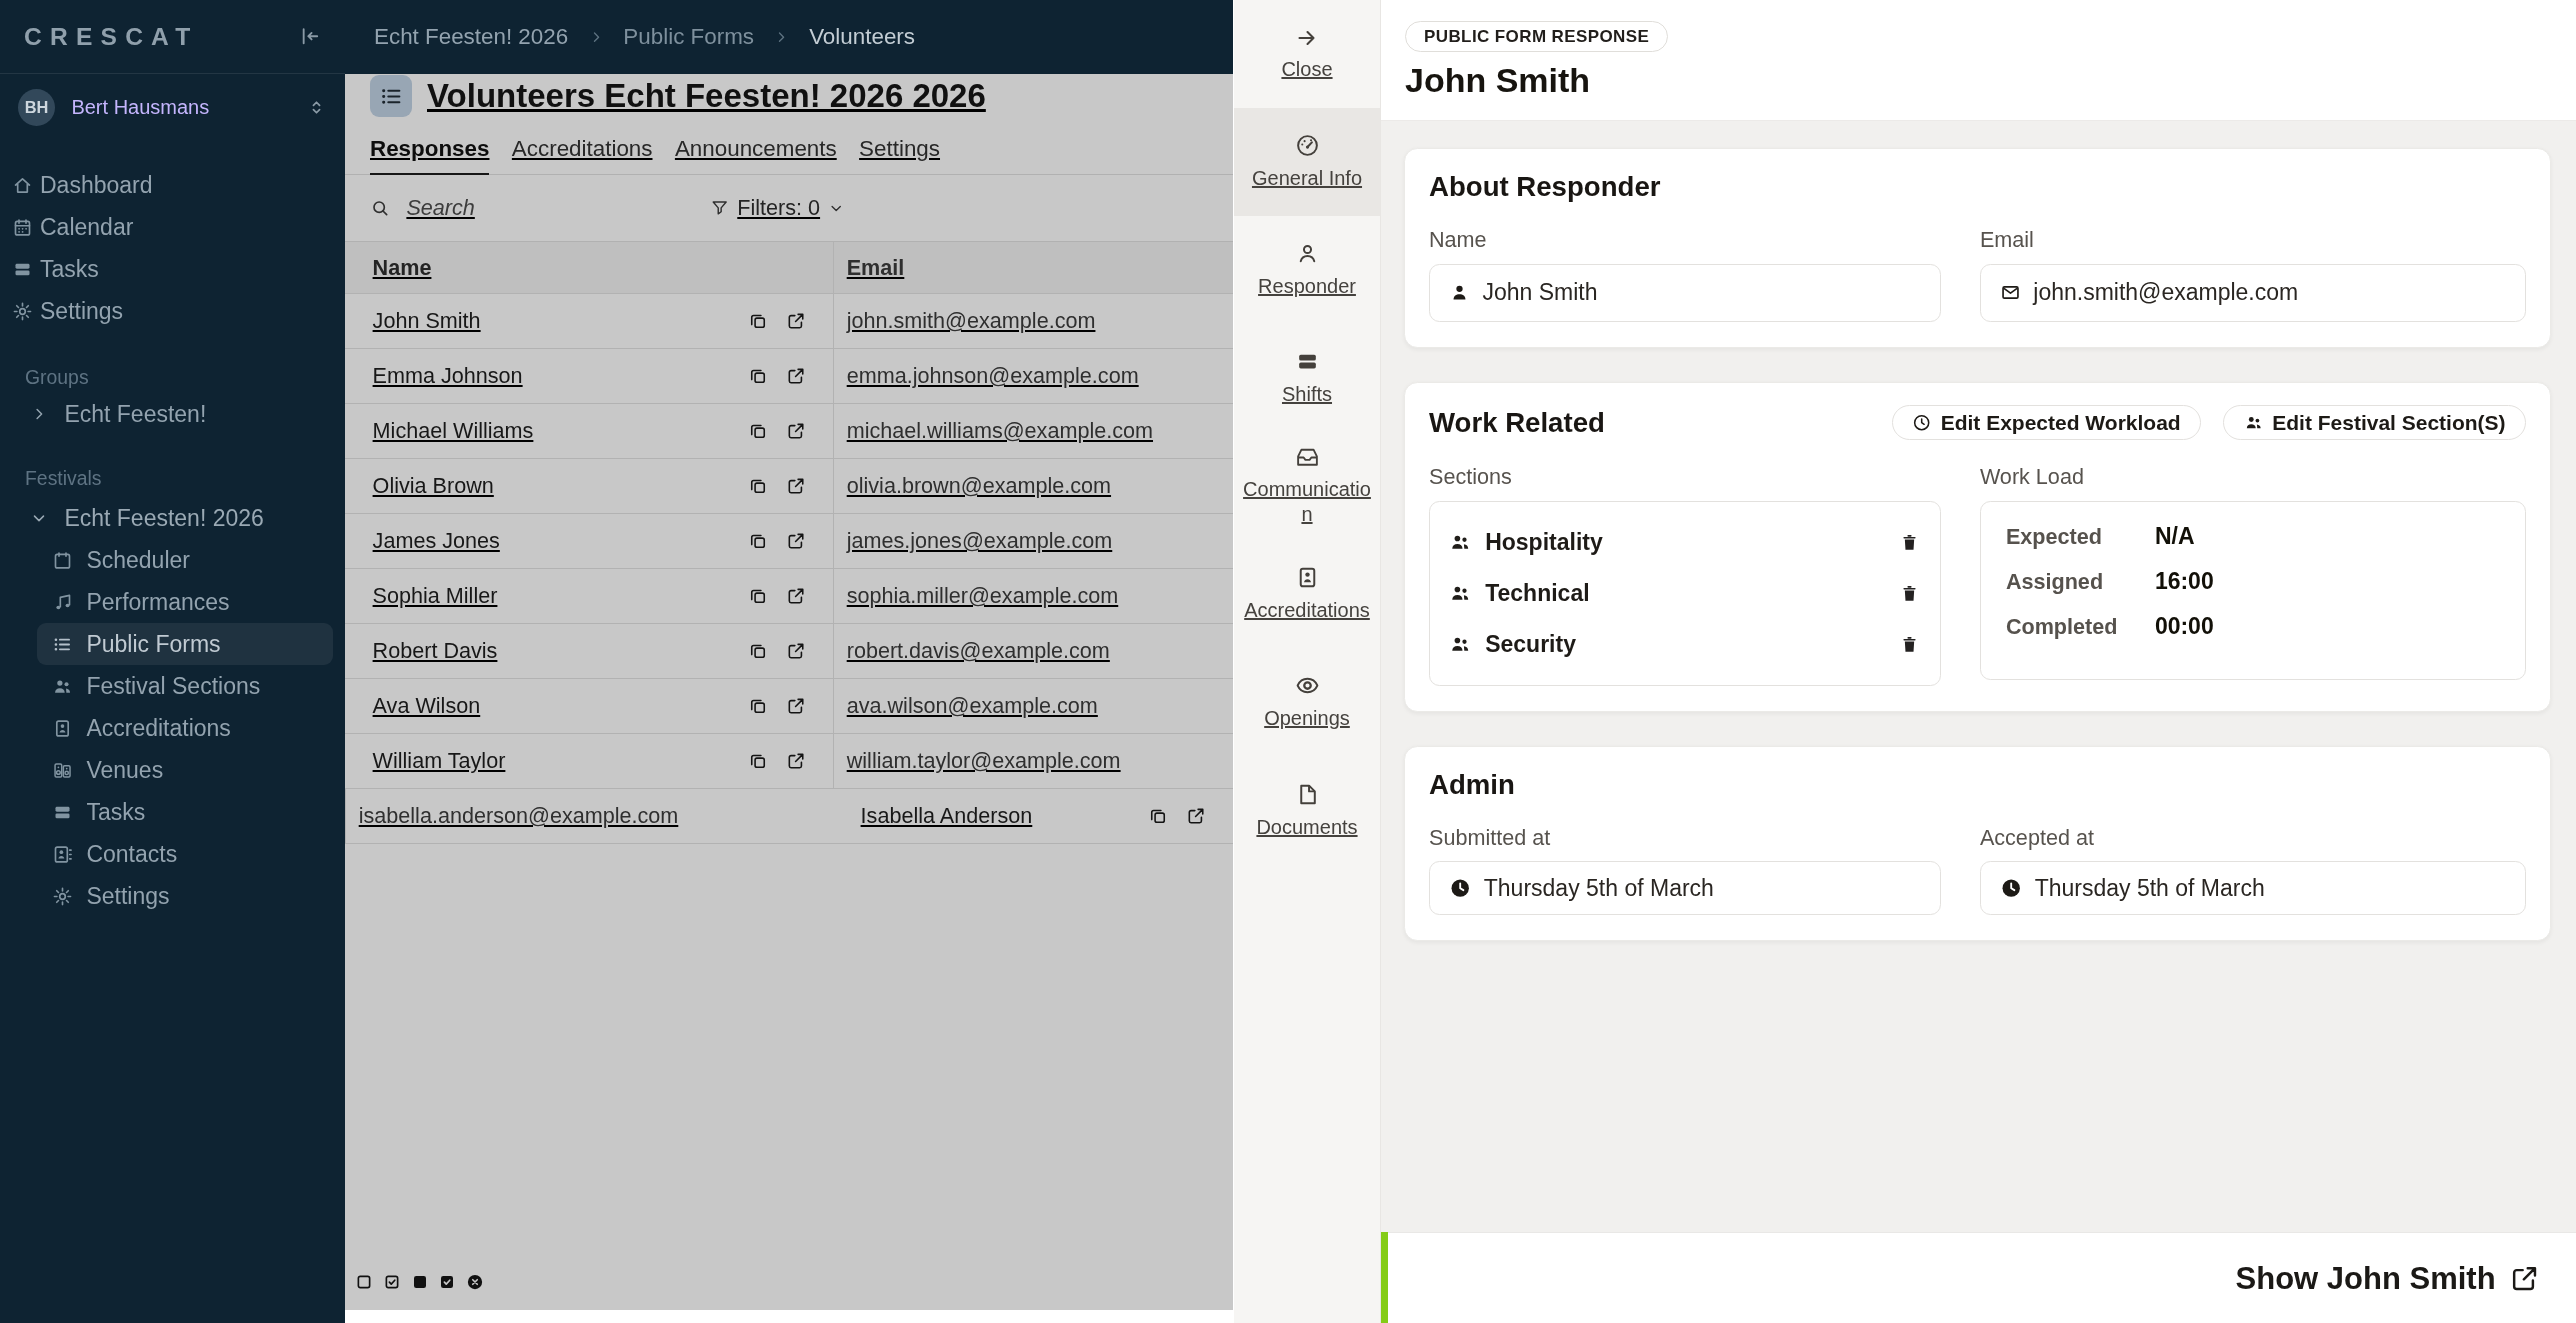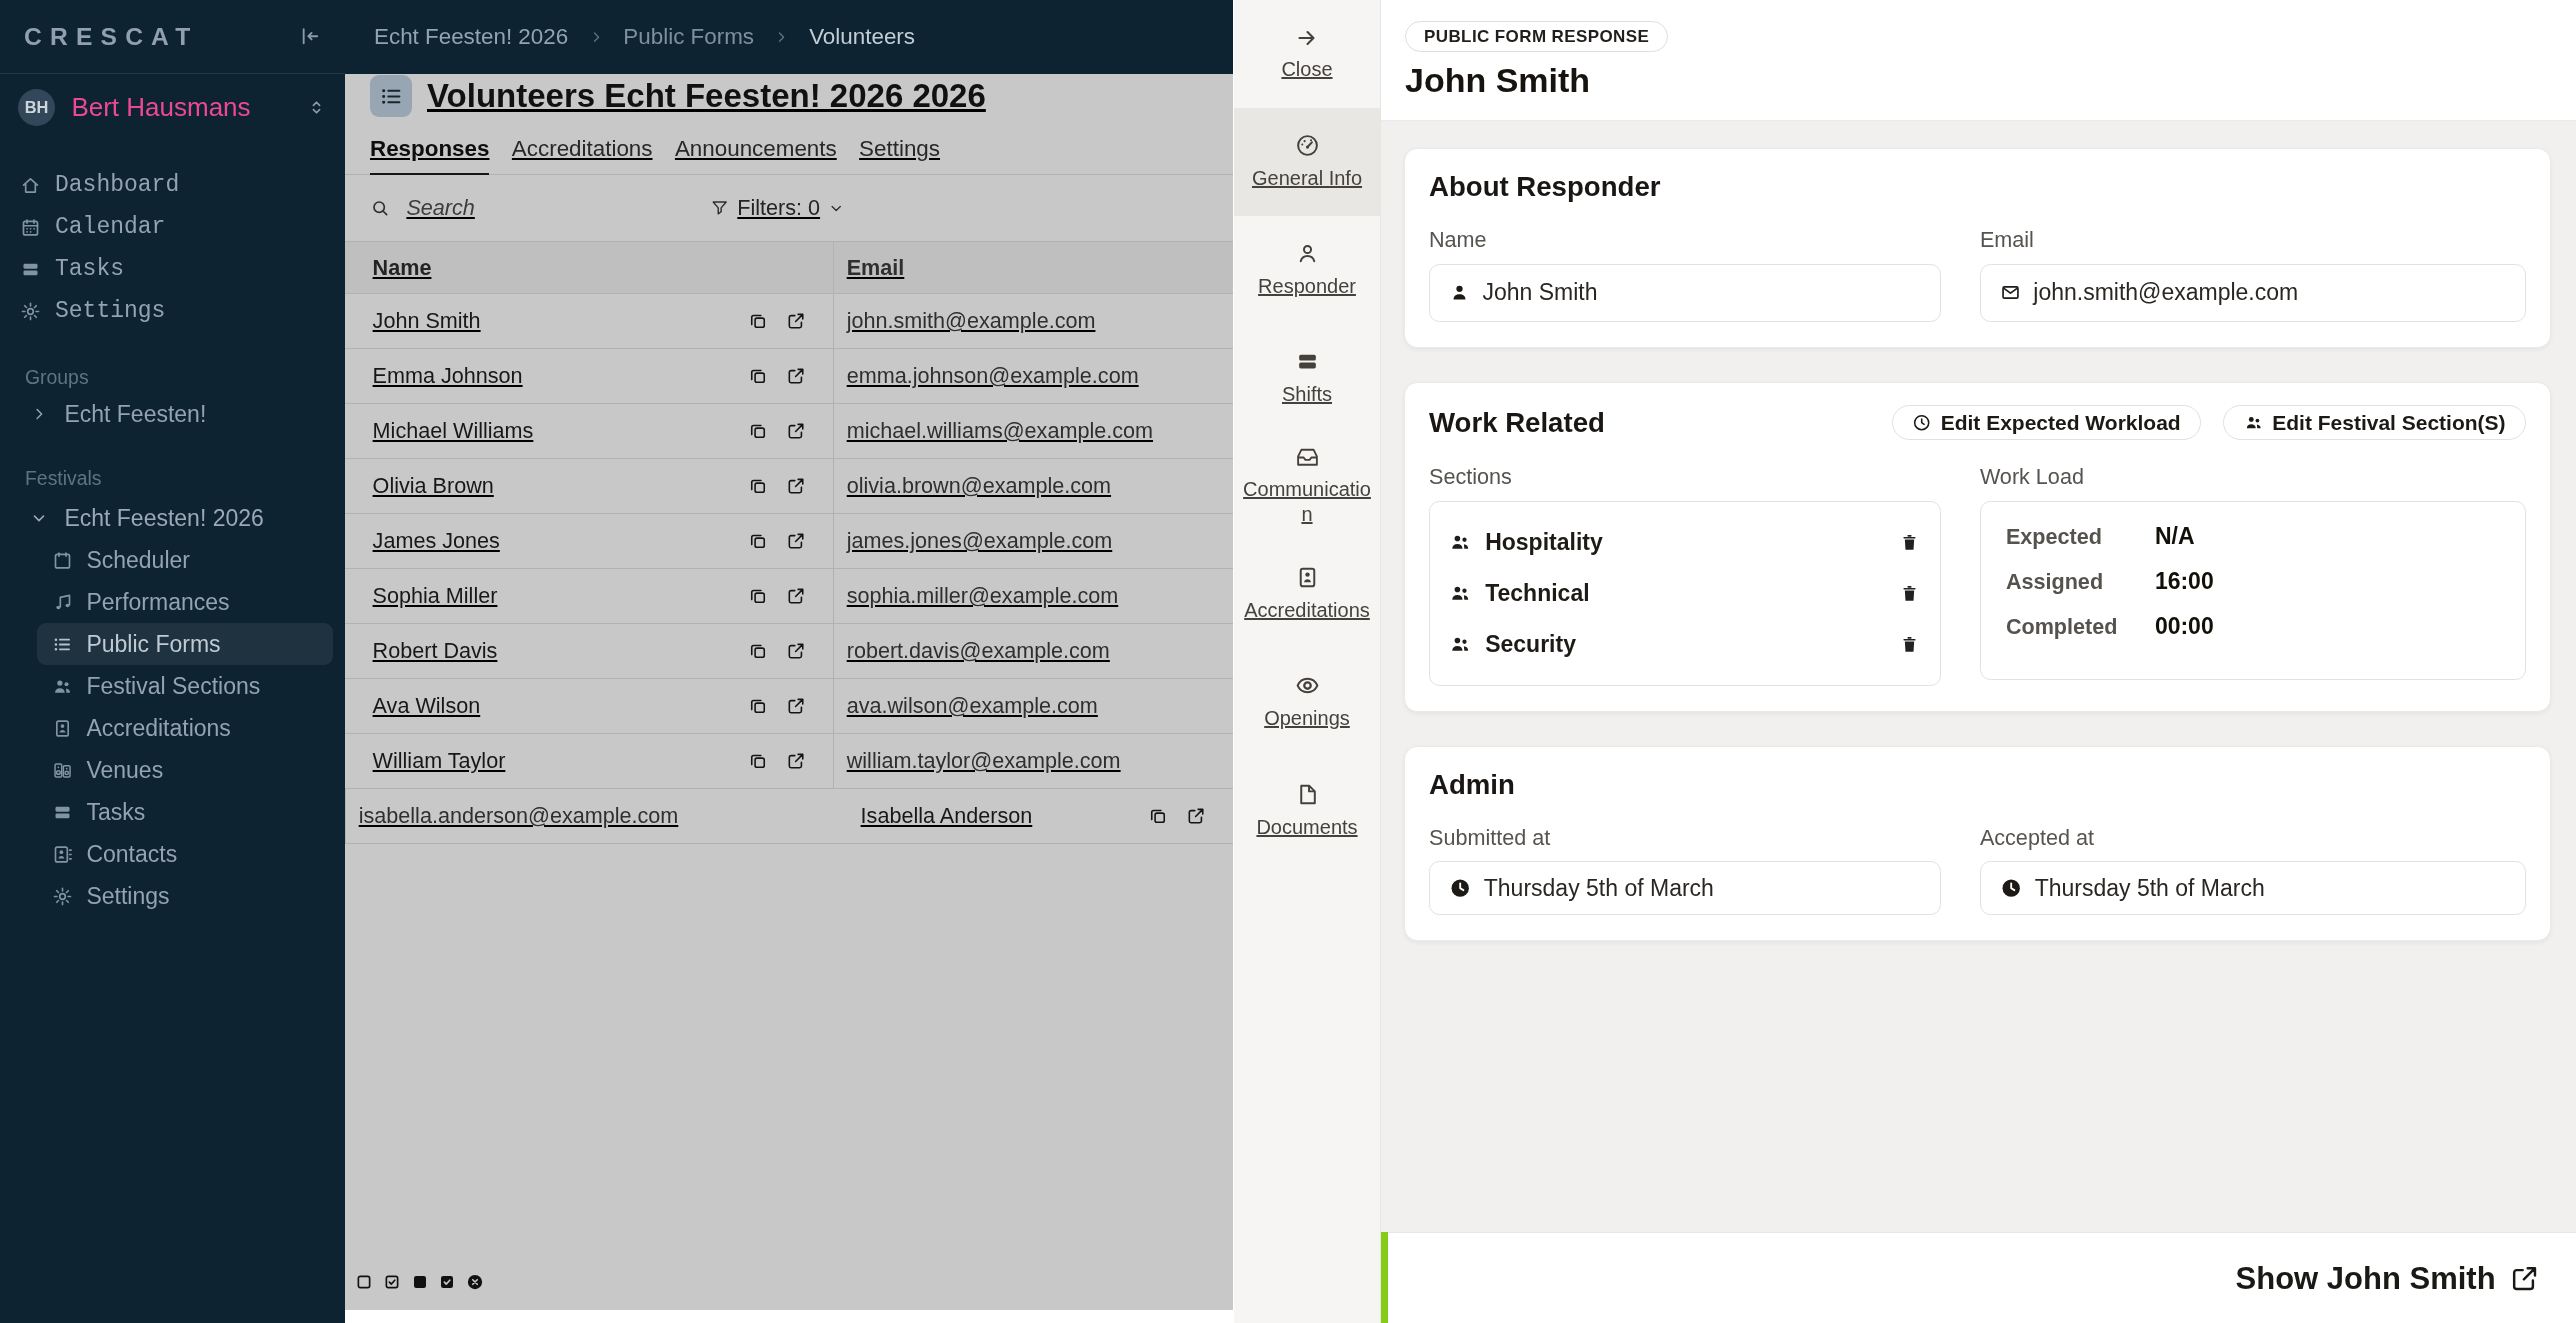--- a/index.html
+++ b/index.html
@@ -11,25 +11,25 @@
   
   .sidebar { position:absolute; left:0; top:0; width:345px; height:1324px;
     background:#0e2332; color:#93a3af; z-index:10; }
   .sb-top { height:74px; display:flex; align-items:center; justify-content:space-between;
     padding:0 24px; border-bottom:0.7px solid rgba(255,255,255,.09); }
   .sb-logo { font-size:24.6px; font-weight:600; letter-spacing:8.2px; color:#90a0ac; }
   .sb-collapse { color:#8a9aa6; background:none; border:none; cursor:pointer; }
   .sb-user { height:66px; display:flex; align-items:center; gap:16.4px; padding:0 18px; }
   .sb-avatar { width:37px; height:37px; border-radius:50%; background:#32485a; color:#cdd6dd;
     display:flex; align-items:center; justify-content:center; font-size:16.4px; font-weight:600; }
-  .sb-username { font-size:26px; color:#ec4899; }
+  .sb-username { font-size:20px; color:#c4b5fd; }
   .sb-user-chevrons { margin-left:auto; color:#8a9aa6; }
   .sb-menu { margin-top:24px; }
-  .sb-item { height:42px; display:flex; align-items:center; gap:14px; padding:0 20px;
-    font-size:23px; color:#93a3af; cursor:pointer;font-family:Liberation Mono, monospace; }
+  .sb-item { height:42px; display:flex; align-items:center; gap:7px; padding:0 12px;
+    font-size:23px; color:#93a3af; cursor:pointer; }
   .sb-item .ic { color:#8194a1; }
   .sb-section { margin-top:36px; padding:0 25px; font-size:19.4px; color:#5e7383; line-height:19.4px; }
   .sb-section.f { margin-top:34px; }
   .sb-group { margin-top:6px; height:42px; display:flex; align-items:center; gap:16.4px;
     padding:0 30px; font-size:23px; color:#93a3af; cursor:pointer; }
   .sb-festival { margin-top:8.2px; height:42px; display:flex; align-items:center; gap:16.4px;
     padding:0 30px; font-size:23px; color:#9aa9b4; cursor:pointer; }
   .sb-sub { }
   .sb-subitem { height:42px; margin:0 12px 0 37px; padding-left:15px; border-radius:9px;
     display:flex; align-items:center; gap:13.4px; font-size:23px; color:#93a3af; cursor:pointer; }

